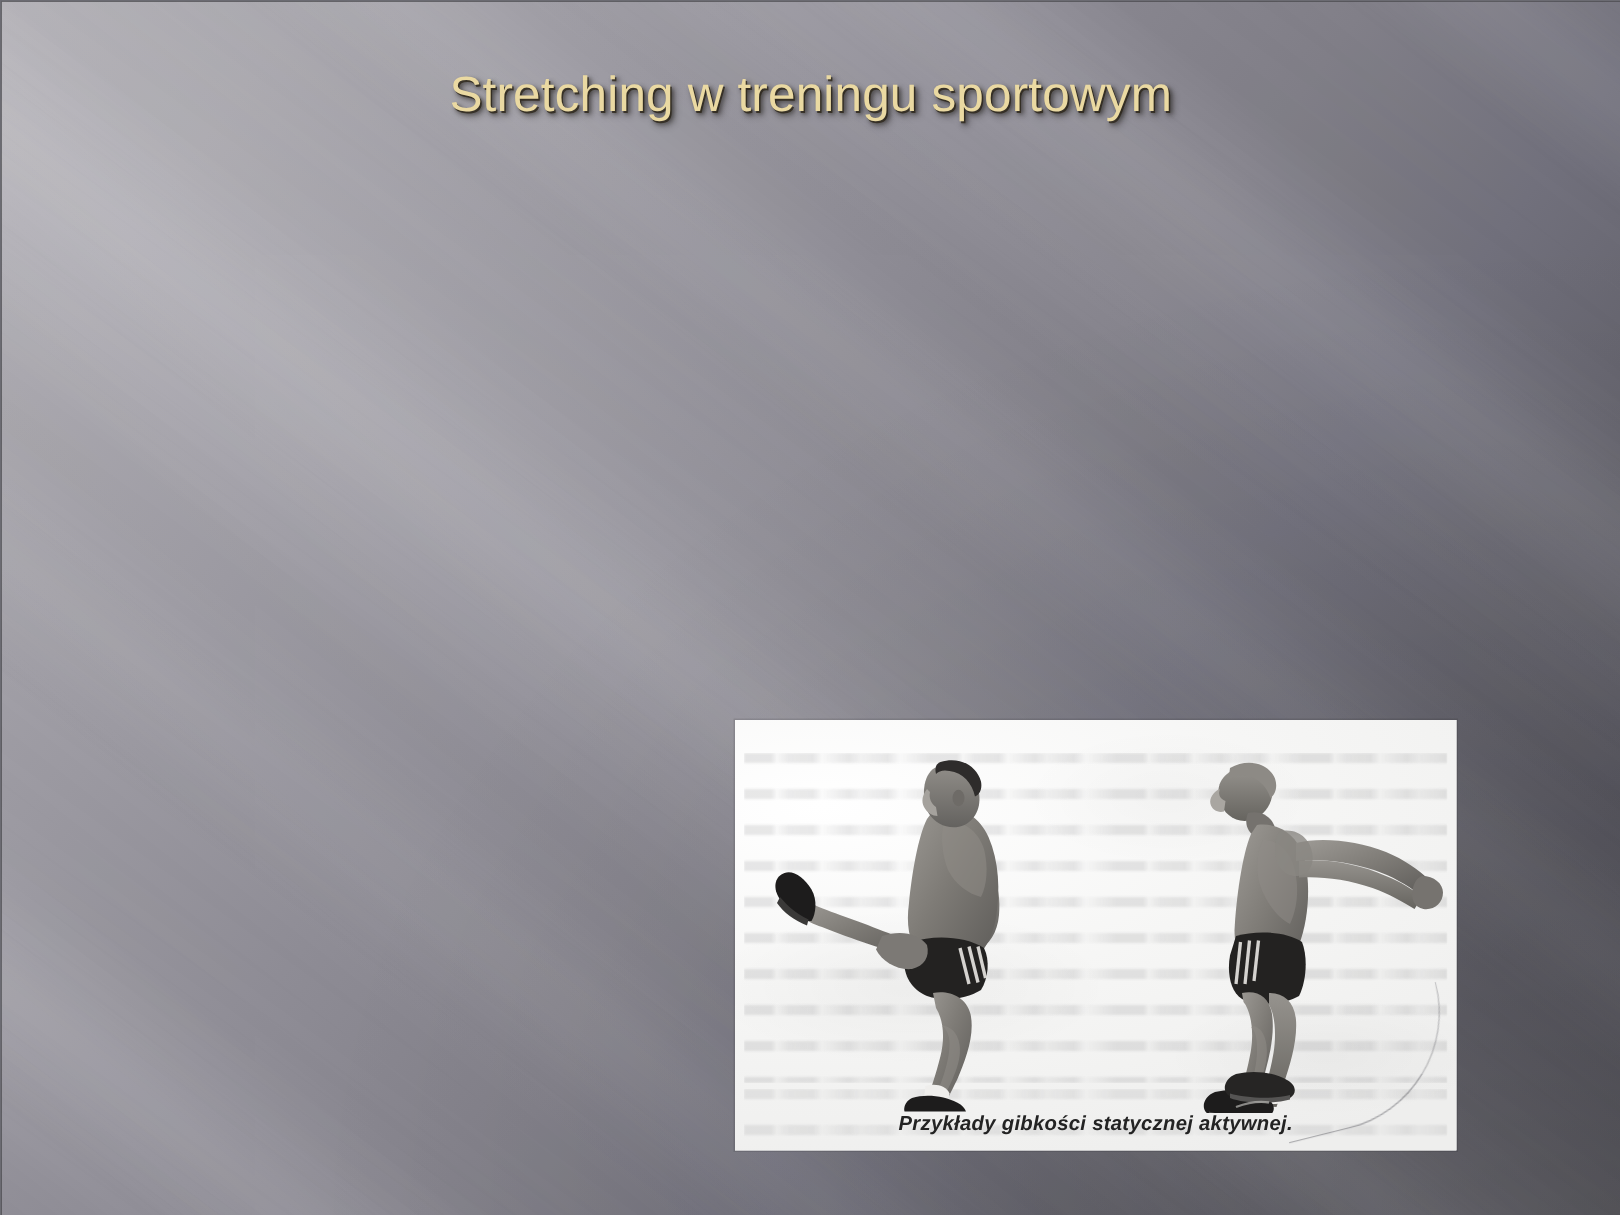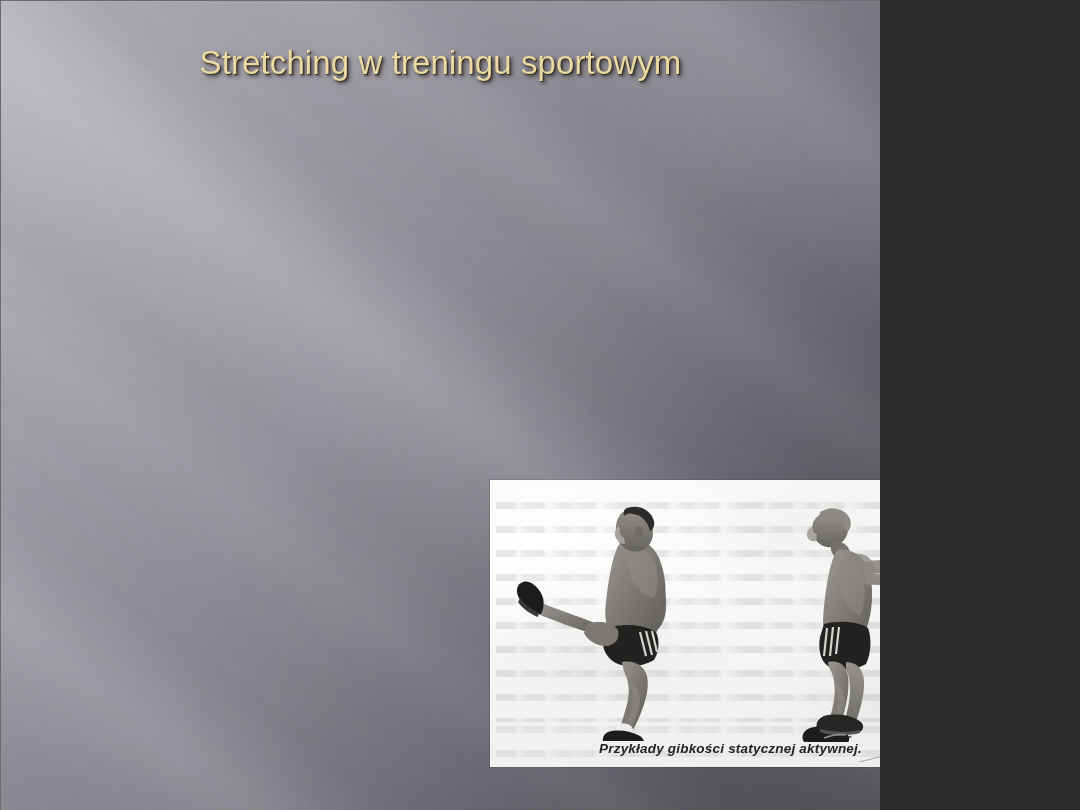--- a/index.html
+++ b/index.html
@@ -7,21 +7,21 @@
     padding: 0;
     background: #2b2b2b;
   }
   body {
     font-family: "Liberation Sans", sans-serif;
   }
 
   
   #slide {
     position: relative;
-    width: 880px;
+    width: 1080px;
     height: 810px;
     overflow: hidden;
     box-sizing: border-box;
     border-top: 1px solid #6b6b72;
     border-left: 1px solid #6b6b72;
   }
 
   
   .bg-base {
     position: absolute;

